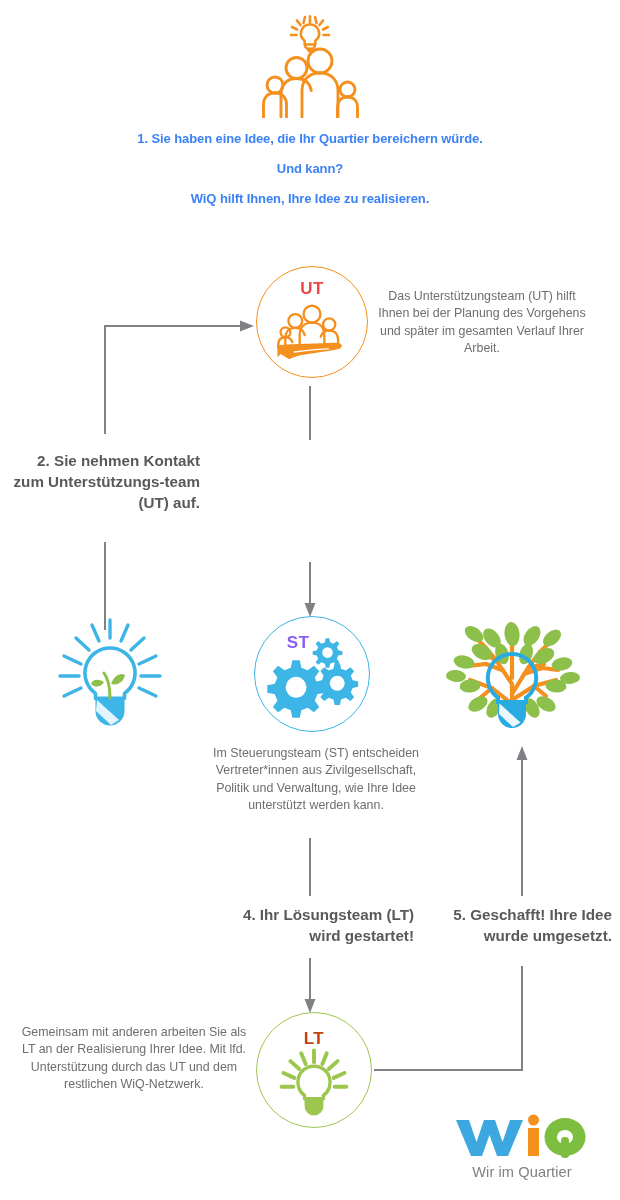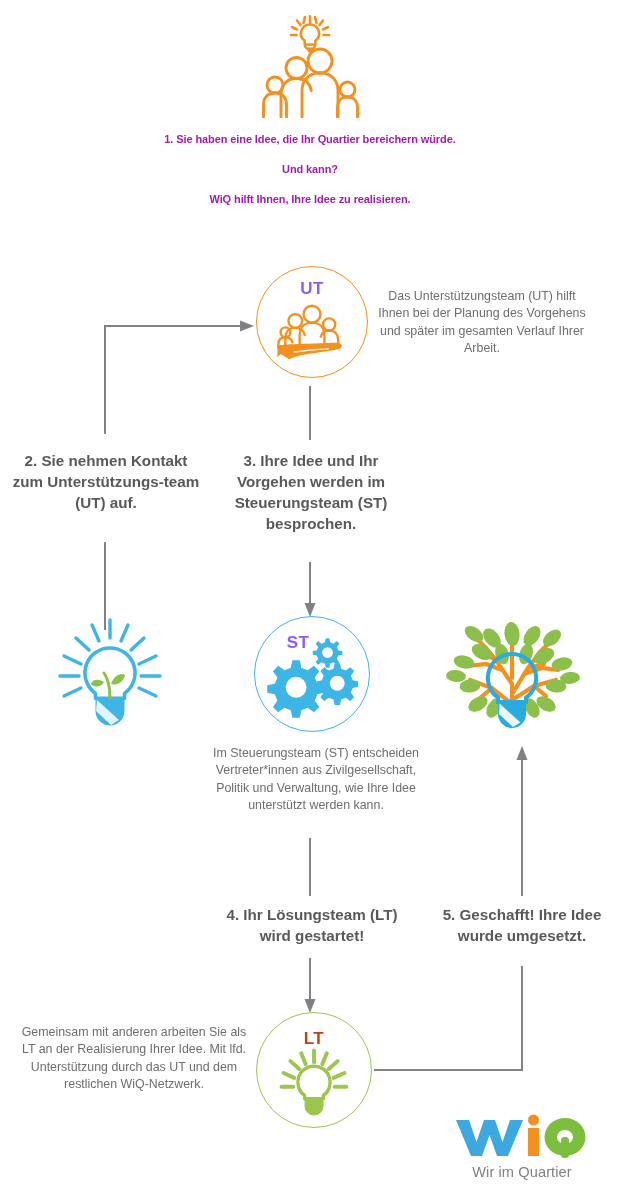--- a/index.html
+++ b/index.html
@@ -11,35 +11,35 @@
     position:relative;
     overflow:hidden;
   }
   .stage{position:absolute;left:0;top:0;width:620px;height:1200px;}
   .abs{position:absolute;}
 
   
   #headline{
     left:0;top:124px;width:620px;
     text-align:center;
-    font-size:11px;
+    font-size:13px;
     font-weight:bold;
     line-height:30px;
-    color:#a21caf;
+    color:#3b82f6;
     letter-spacing:-0.1px;
   }
   #headline .hl-line{display:block;white-space:nowrap;}
 
   
   .step-caption{
     font-size:15.2px;
     font-weight:bold;
     line-height:21px;
     color:#58595b;
-    text-align:center;
+    text-align:right;
   }
   #step2-caption{left:12px;top:450px;width:188px;}
   #step3-caption{left:222px;top:450px;width:178px;}
   #step4-caption{left:210px;top:904px;width:204px;}
   #step5-caption{left:432px;top:904px;width:180px;}
 
   
   .body-text{
     font-size:12.4px;
     line-height:17.4px;
@@ -60,21 +60,21 @@
   #st-circle{left:254px;top:616px;width:116px;height:116px;border:1.6px solid #3DB5E6;}
   #lt-circle{left:256px;top:1012px;width:116px;height:116px;border:1.6px solid #9DC64E;}
 
   .ring-label{
     position:absolute;left:0;right:0;
     text-align:center;
     font-size:17px;
     font-weight:bold;
     letter-spacing:0.5px;
   }
-  #ut-circle .ring-label{top:12px;color:#8b5cf6;}
+  #ut-circle .ring-label{top:12px;color:#ef4444;}
   #st-circle .ring-label{top:16px;left:-28px;color:#8b5cf6;}
   #lt-circle .ring-label{top:16px;color:#c2410c;}
 
   .ring-art{position:absolute;left:0;top:0;width:100%;height:100%;}
 
   
   #people-icon{left:252px;top:14px;width:116px;height:104px;}
   #bulb-icon{left:48px;top:612px;width:124px;height:124px;}
   #tree-icon{left:440px;top:608px;width:144px;height:138px;}
 
@@ -187,21 +187,20 @@
 
       <path d="M23.5 79.5 c10 -1.2 40 -1.6 52.5 -2.4 c6 -0.4 10.4 0.6 10.4 3.2 c0 2.4 -3 3.5 -7.6 4.2
                c-9.8 1.5 -24 3.6 -33 5.2 c-5 0.9 -8.4 2.2 -13 4.2 l-8.6 -5.4 l-3.4 3.4 l0 -12 z" fill="#F4901E"></path>
       <path d="M38 86.5 c10 -1.4 24 -2.6 34.5 -3.2" stroke="#ffffff" stroke-width="1.4" fill="none" stroke-linecap="round"></path>
     </svg>
   </div>
 
   <div class="abs body-text" id="ut-text">Das Unterstützungsteam (UT) hilft Ihnen bei der Planung des Vorgehens und später im gesamten Verlauf Ihrer Arbeit.</div>
 
   <div class="abs step-caption" id="step2-caption">2. Sie nehmen Kontakt zum Unterstützungs-team (UT) auf.</div>
-  <div class="abs step-caption" id="step3-caption">3. Ihre Idee und Ihr Vorgehen werden im Steuerungsteam (ST) besprochen.</div>
 
   <div class="abs" id="bulb-icon">
     <svg viewBox="0 0 124 124" width="124" height="124" aria-hidden="true">
       <g stroke="#3DB5E6" stroke-width="3.4" stroke-linecap="round" fill="none">
         <line x1="62" y1="8" x2="62" y2="26"></line>
         <line x1="44" y1="13" x2="51" y2="29"></line>
         <line x1="80" y1="13" x2="73" y2="29"></line>
         <line x1="28" y1="26" x2="41" y2="38"></line>
         <line x1="96" y1="26" x2="83" y2="38"></line>
         <line x1="16" y1="44" x2="33" y2="52"></line>

